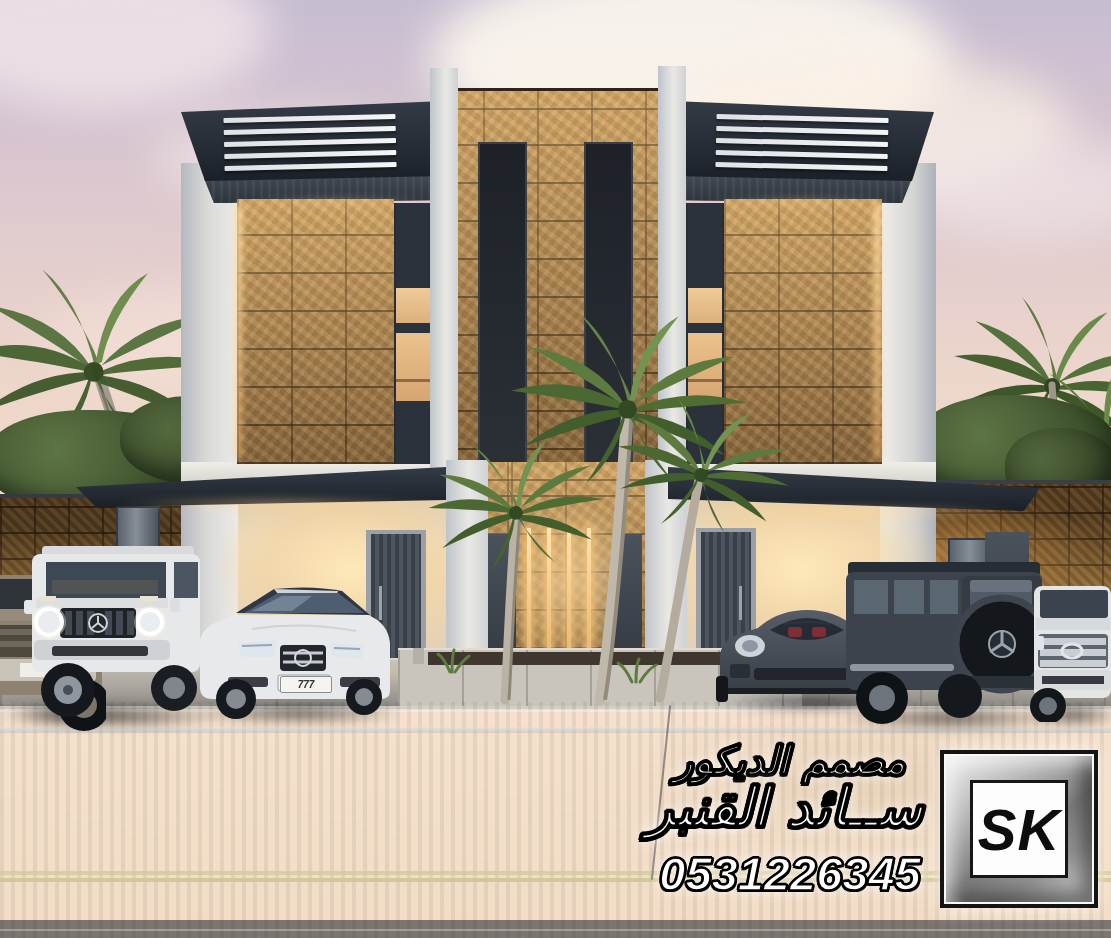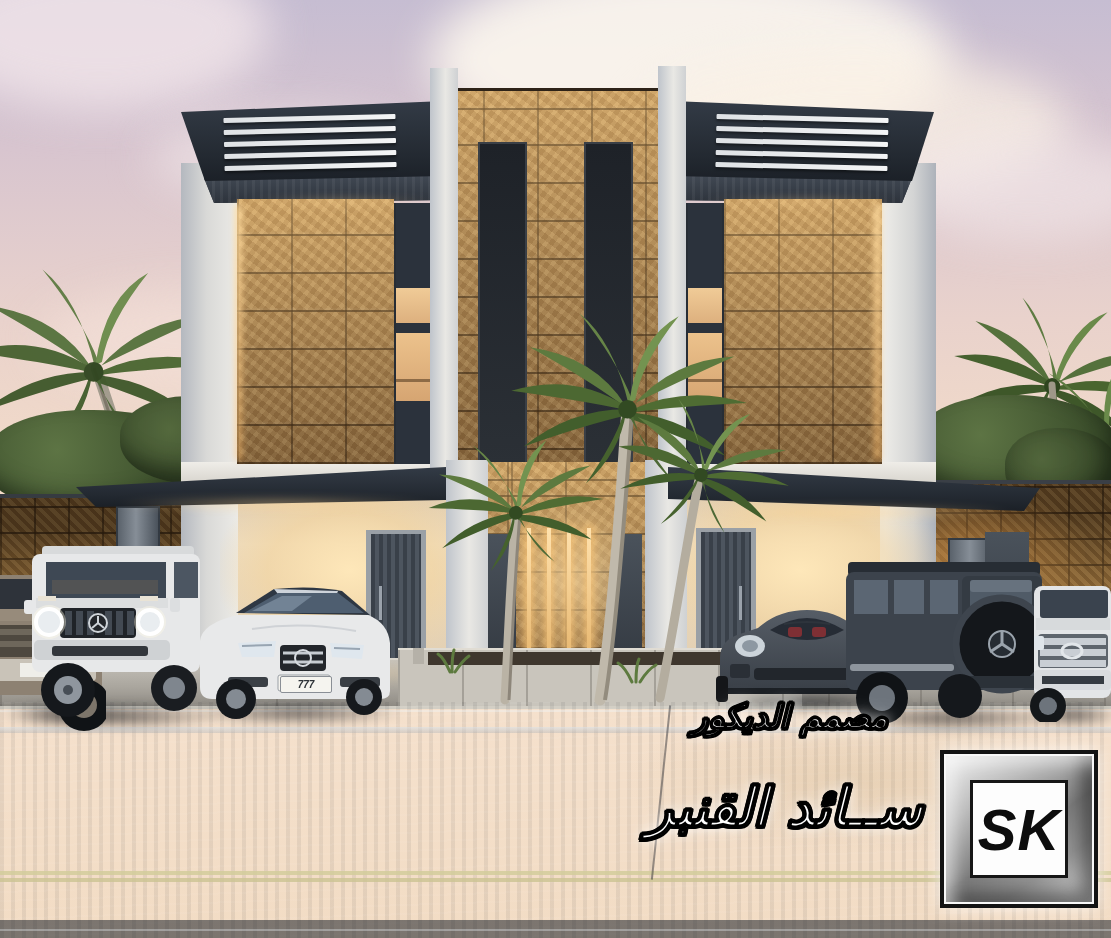--- a/index.html
+++ b/index.html
@@ -418,19 +418,20 @@
     <rect x="10" y="69" width="66" height="7" fill="#c9ced4"></rect>
     <rect x="10" y="80" width="66" height="7" fill="#c9ced4"></rect>
     <ellipse cx="42" cy="71" rx="10" ry="7" fill="none" stroke="#e2e6ea" stroke-width="3"></ellipse>
     <rect x="4" y="56" width="10" height="14" rx="2" fill="#dfe5ea"></rect>
     <rect x="4" y="90" width="77" height="20" rx="4" fill="#d9dbdd"></rect>
     <rect x="12" y="96" width="62" height="8" fill="#363b41"></rect>
     <circle cx="18" cy="126" r="18" fill="#14171a"></circle>
       <circle cx="18" cy="126" r="9" fill="#6d747c"></circle>
   </svg>
 
-  <div class="abs wmark" style="left:640px;top:697px;width:300px;height:44px;font-size:33px;direction:rtl;">مصمم الديكور</div>
+  <div class="abs wmark" style="left:640px;top:738px;width:300px;height:44px;font-size:39px;direction:rtl;">مصمم الديكور</div>
   <div class="abs wmark" style="left:618px;top:776px;width:334px;height:76px;font-size:54px;direction:rtl;">ســائد القنبر</div>
+  <div class="abs wmark" style="left:630px;top:846px;width:320px;height:58px;font-size:47px;font-family:'Liberation Sans',sans-serif;">0531226345</div>
   <div class="abs sk-outer" style="left:940px;top:750px;width:150px;height:150px;text-align:right;">
     <div class="sk-inner">SK</div>
   </div>
 
 </div>
 
 </body></html>

